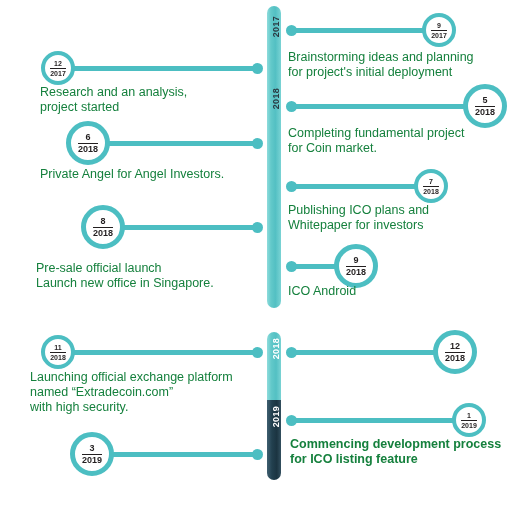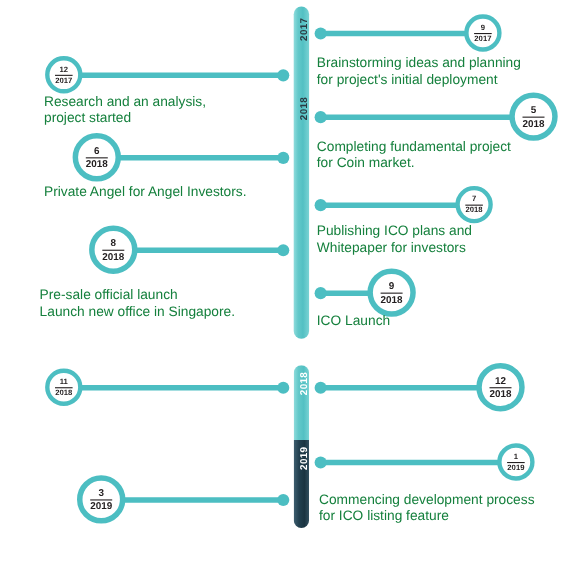--- a/index.html
+++ b/index.html
@@ -119,38 +119,38 @@
   <div class="cap cap-right" style="left:288px;top:203px;width:215px;">Publishing ICO plans and
 Whitepaper for investors</div>
 
   <div class="rail" style="left:289px;top:264px;width:52px;"></div>
   <div class="dot" style="left:286px;top:261px;"></div>
   <div class="ring big" style="left:334px;top:244px;">
     <span class="m">9</span>
     <span class="sep"></span>
     <span class="y">2018</span>
   </div>
-  <div class="cap cap-right" style="left:288px;top:284px;width:215px;">ICO Launch</div>
+  <div class="cap cap-right" style="left:288px;top:284px;width:215px;">ICO Android</div>
 
   <div class="rail" style="left:289px;top:350px;width:152px;"></div>
   <div class="dot" style="left:286px;top:347px;"></div>
   <div class="ring big" style="left:433px;top:330px;">
     <span class="m">12</span>
     <span class="sep"></span>
     <span class="y">2018</span>
   </div>
 
   <div class="rail" style="left:289px;top:418px;width:168px;"></div>
   <div class="dot" style="left:286px;top:415px;"></div>
   <div class="ring sm" style="left:452px;top:403px;">
     <span class="m">1</span>
     <span class="sep"></span>
     <span class="y">2019</span>
   </div>
-  <div class="cap cap-right" style="left:290px;top:447px;width:215px;">Commencing development process
+  <div class="cap cap-right" style="left:290px;top:437px;width:215px;font-weight:bold;">Commencing development process
 for ICO listing feature</div>
 
   <div class="rail" style="left:70px;top:66px;width:190px;"></div>
   <div class="dot" style="left:252px;top:63px;"></div>
   <div class="ring sm" style="left:41px;top:51px;">
     <span class="m">12</span>
     <span class="sep"></span>
     <span class="y">2017</span>
   </div>
   <div class="cap cap-left" style="left:40px;top:85px;width:220px;">Research and an analysis,
@@ -175,20 +175,23 @@
   <div class="cap cap-left" style="left:36px;top:249px;width:220px;margin-top:12px;">Pre-sale official launch
 Launch new office in Singapore.</div>
 
   <div class="rail" style="left:70px;top:350px;width:190px;"></div>
   <div class="dot" style="left:252px;top:347px;"></div>
   <div class="ring sm" style="left:41px;top:335px;">
     <span class="m">11</span>
     <span class="sep"></span>
     <span class="y">2018</span>
   </div>
+  <div class="cap cap-left" style="left:30px;top:370px;width:230px;">Launching official exchange platform
+named “Extradecoin.com”
+with high security.</div>
 
   <div class="rail" style="left:107px;top:452px;width:153px;"></div>
   <div class="dot" style="left:252px;top:449px;"></div>
   <div class="ring big" style="left:70px;top:432px;">
     <span class="m">3</span>
     <span class="sep"></span>
     <span class="y">2019</span>
   </div>
 
 </div>

